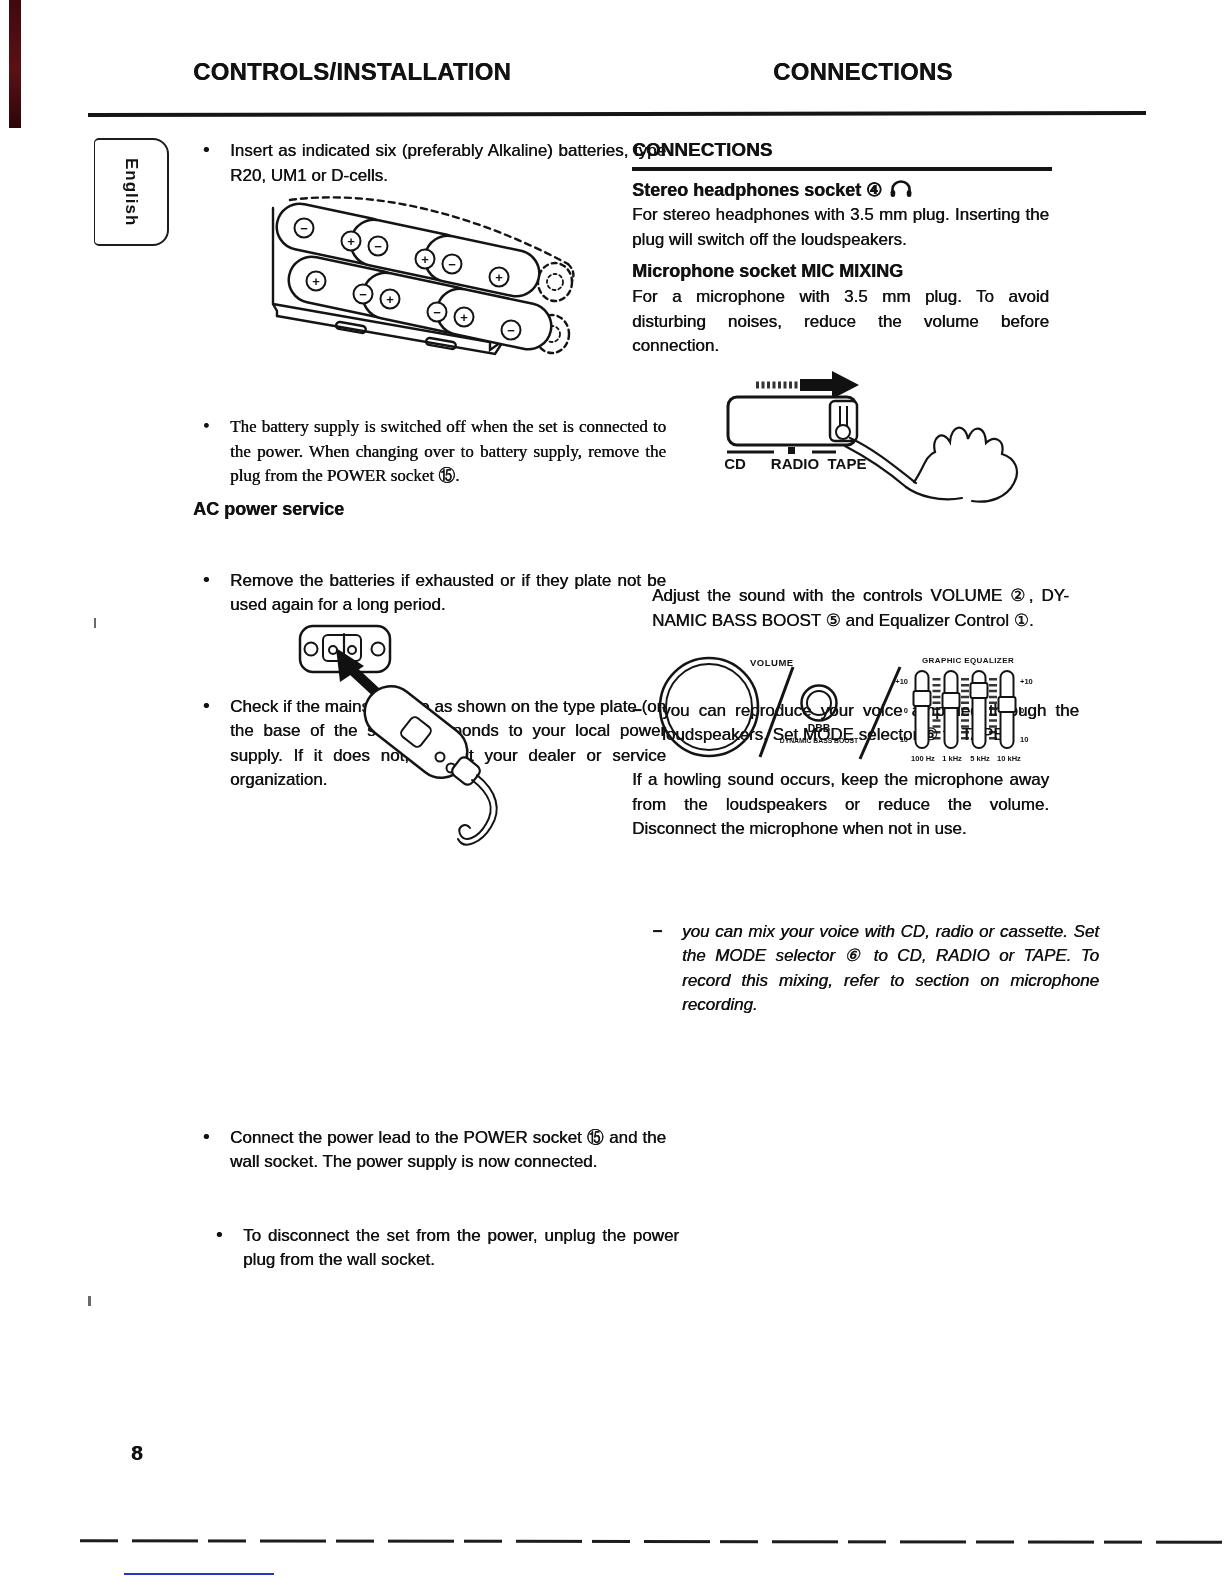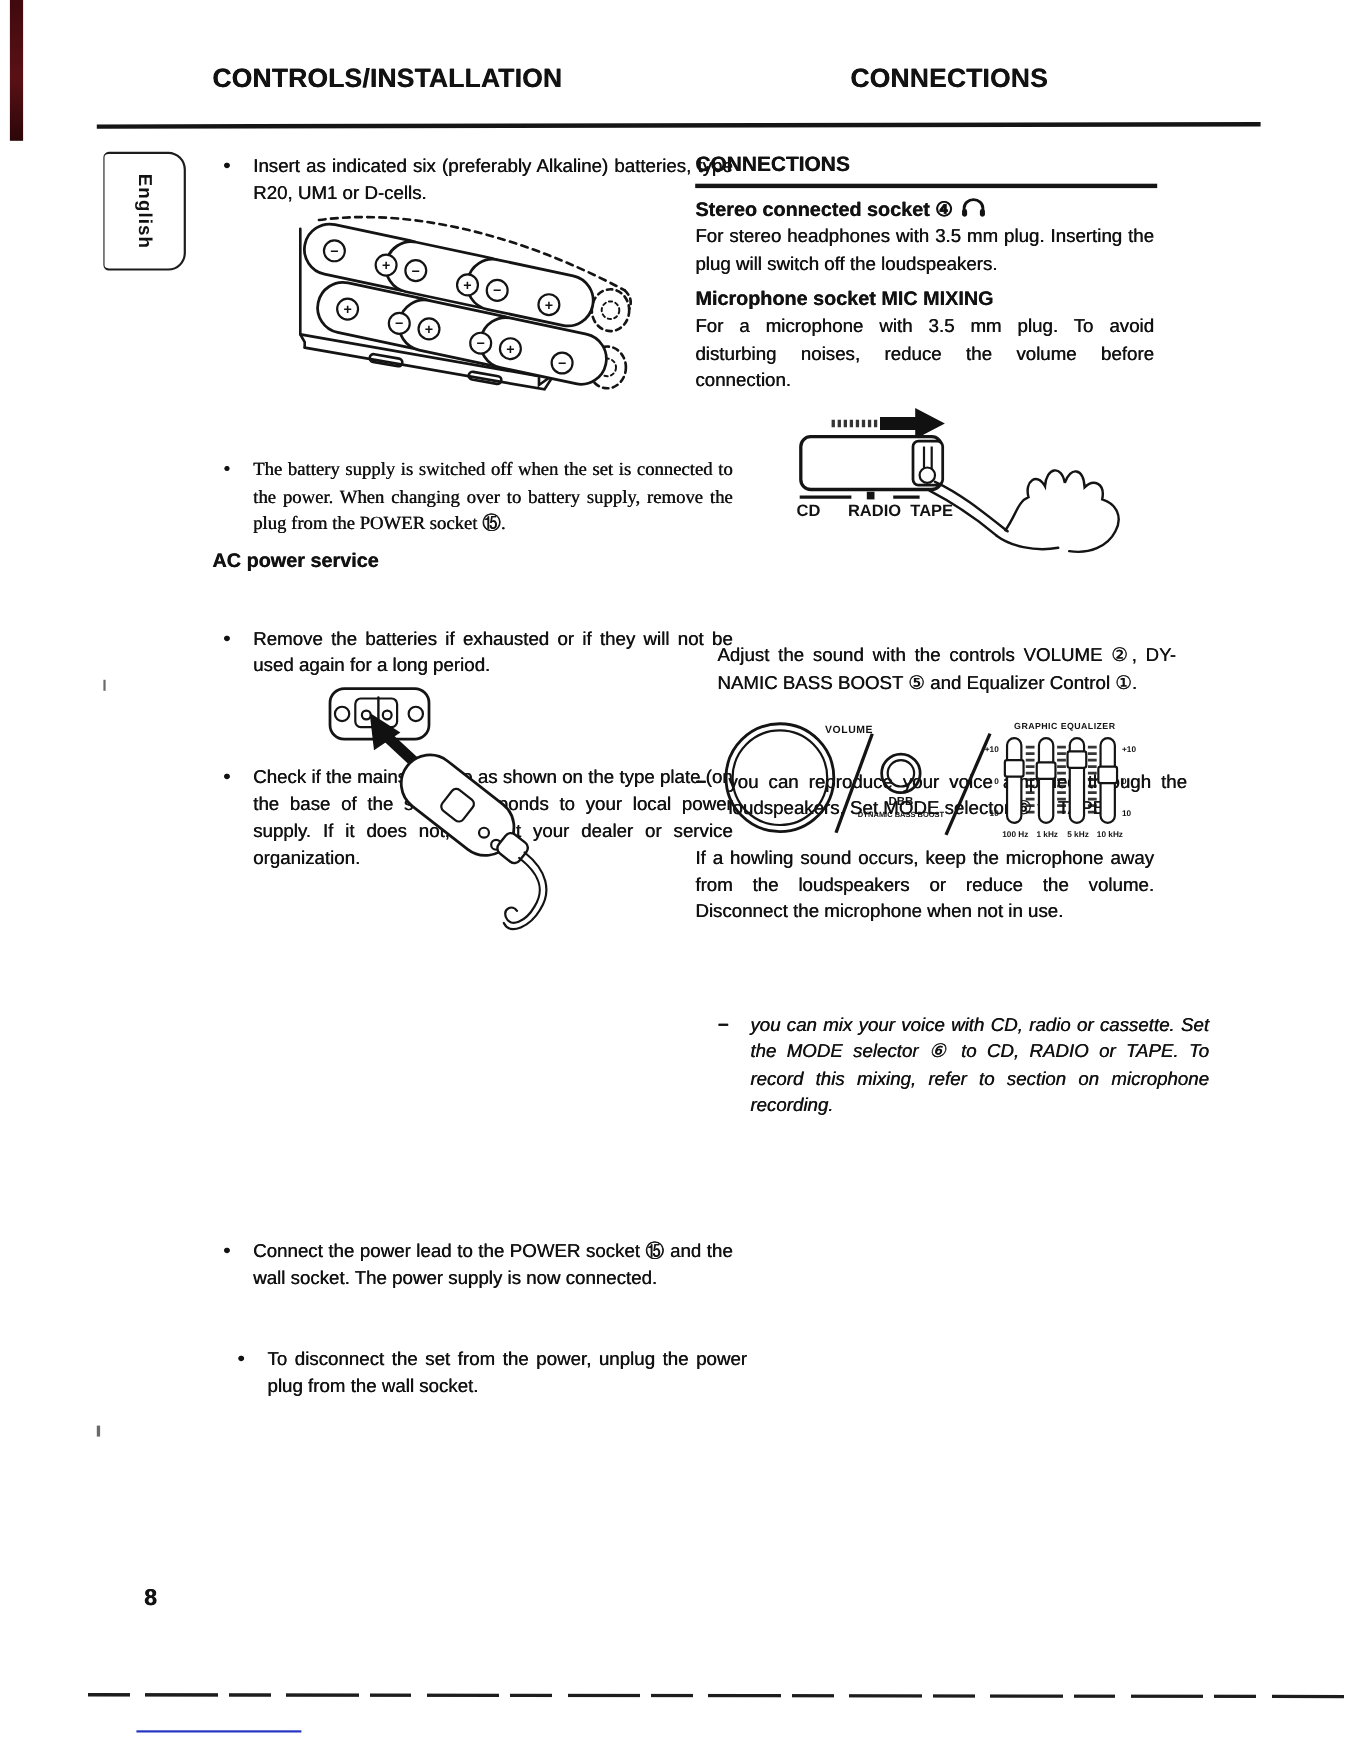--- a/index.html
+++ b/index.html
@@ -98,21 +98,21 @@
     <text x="66" y="101.5">+</text>
     <text x="113" y="114.5">−</text>
     <text x="140" y="119.5">+</text>
     <text x="187" y="132.5">−</text>
     <text x="214" y="137.5">+</text>
     <text x="261" y="150.5">−</text>
   </g>
 </svg>
 
 <div class="abs body-text thick bullet" style="left:197px;top:366px;width:436px;font-family:Liberation Serif, serif;">The battery supply is switched off when the set is connected to the power. When changing over to battery supply, remove the plug from the POWER socket ⑮.</div>
-<div class="abs body-text thick bullet" style="left:197px;top:446px;width:436px;">Remove the batteries if exhausted or if they will not be used again for a long period.</div>
+<div class="abs body-text thick bullet" style="left:197px;top:446px;width:436px;">Remove the batteries if exhausted or if they plate not be used again for a long period.</div>
 
 <div class="abs h3 thick" style="left:193px;top:499px;">AC power service</div>
 <div class="abs body-text thick bullet" style="left:197px;top:523px;width:436px;">Check if the mains voltage as shown on the type plate (on the base of the set) corresponds to your local power supply. If it does not, consult your dealer or service organization.</div>
 
 <svg class="abs" style="left:286px;top:610px;" width="310" height="245" viewBox="0 0 310 245">
   <g fill="none" stroke="#141414" stroke-width="2.5" stroke-linecap="round">
     <rect x="14" y="16" width="90" height="46" rx="13"></rect>
     <rect x="37" y="25" width="38" height="26" rx="5" stroke-width="2"></rect>
     <circle cx="25" cy="39" r="6.5" stroke-width="2"></circle>
     <circle cx="92" cy="39" r="6.5" stroke-width="2"></circle>
@@ -142,21 +142,21 @@
   </g>
 </svg>
 
 <div class="abs body-text thick bullet" style="left:197px;top:856px;width:436px;">Connect the power lead to the POWER socket ⑮ and the wall socket. The power supply is now connected.</div>
 <div class="abs body-text thick bullet" style="left:210px;top:905px;width:436px;">To disconnect the set from the power, unplug the power plug from the wall socket.</div>
 
 <div class="abs h2 thick" style="left:632px;top:139px;">CONNECTIONS</div>
 <div class="abs rule" style="left:632px;top:167px;width:420px;height:3.5px;"></div>
 
 <div class="abs h3 thick" style="left:632px;top:179px;white-space:nowrap;">
-  <span>Stereo connected socket ④</span><svg class="hp-icon" width="24" height="19" viewBox="0 0 24 19">
+  <span>Stereo headphones socket ④</span><svg class="hp-icon" width="24" height="19" viewBox="0 0 24 19">
       <path d="M3.5 15 L3.5 9 A8.5 7.5 0 0 1 20.5 9 L20.5 15" fill="none" stroke="#121212" stroke-width="2.6"></path>
       <rect x="1.6" y="10" width="4.6" height="7" rx="2.2" fill="#121212"></rect>
       <rect x="17.8" y="10" width="4.6" height="7" rx="2.2" fill="#121212"></rect>
     </svg>
 </div>
 <div class="abs body-text thick" style="left:632px;top:203px;width:417px;">For stereo headphones with 3.5 mm plug. Inserting the plug will switch off the loudspeakers.</div>
 
 <div class="abs h3 thick" style="left:632px;top:261px;">Microphone socket MIC MIXING</div>
 <div class="abs body-text thick" style="left:632px;top:285px;width:417px;">For a microphone with 3.5 mm plug. To avoid disturbing noises, reduce the volume before connection.</div>
 <div class="abs body-text thick dash" style="left:632px;top:331px;width:417px;">you can reproduce your voice amplified through the loudspeakers. Set MODE selector ⑥ to TAPE.</div>

